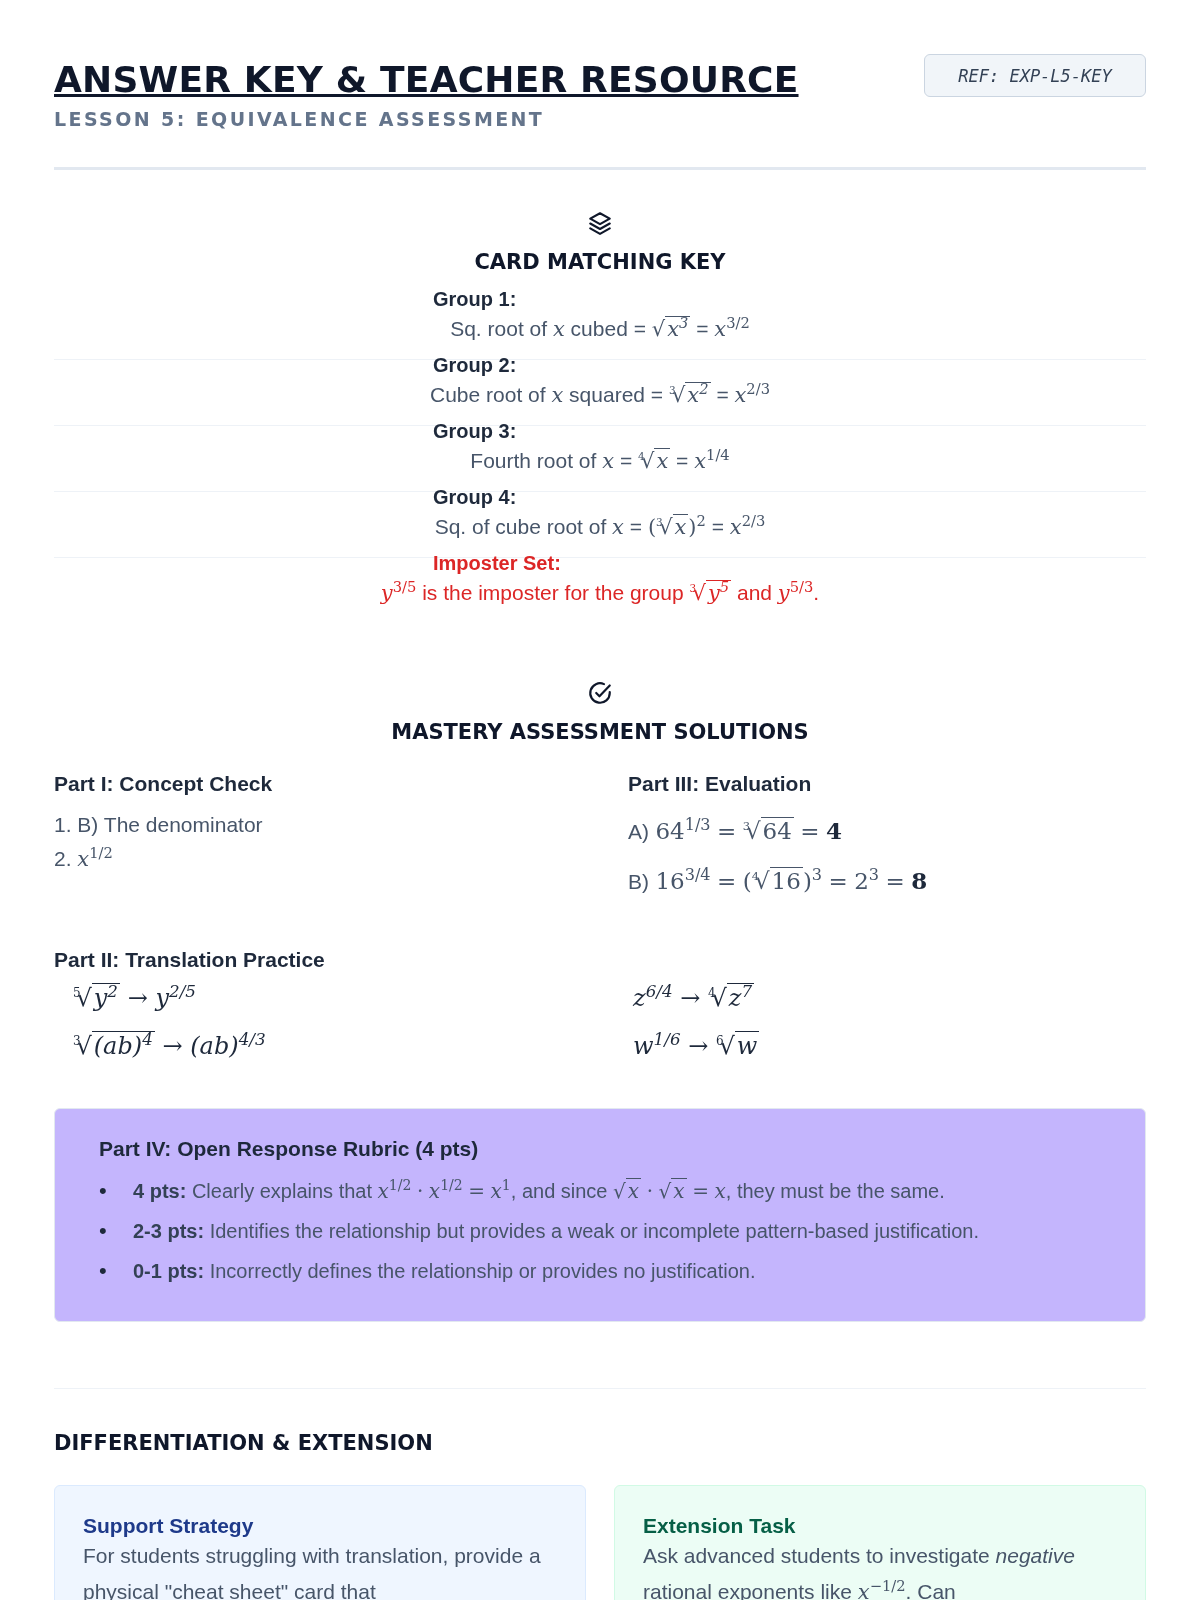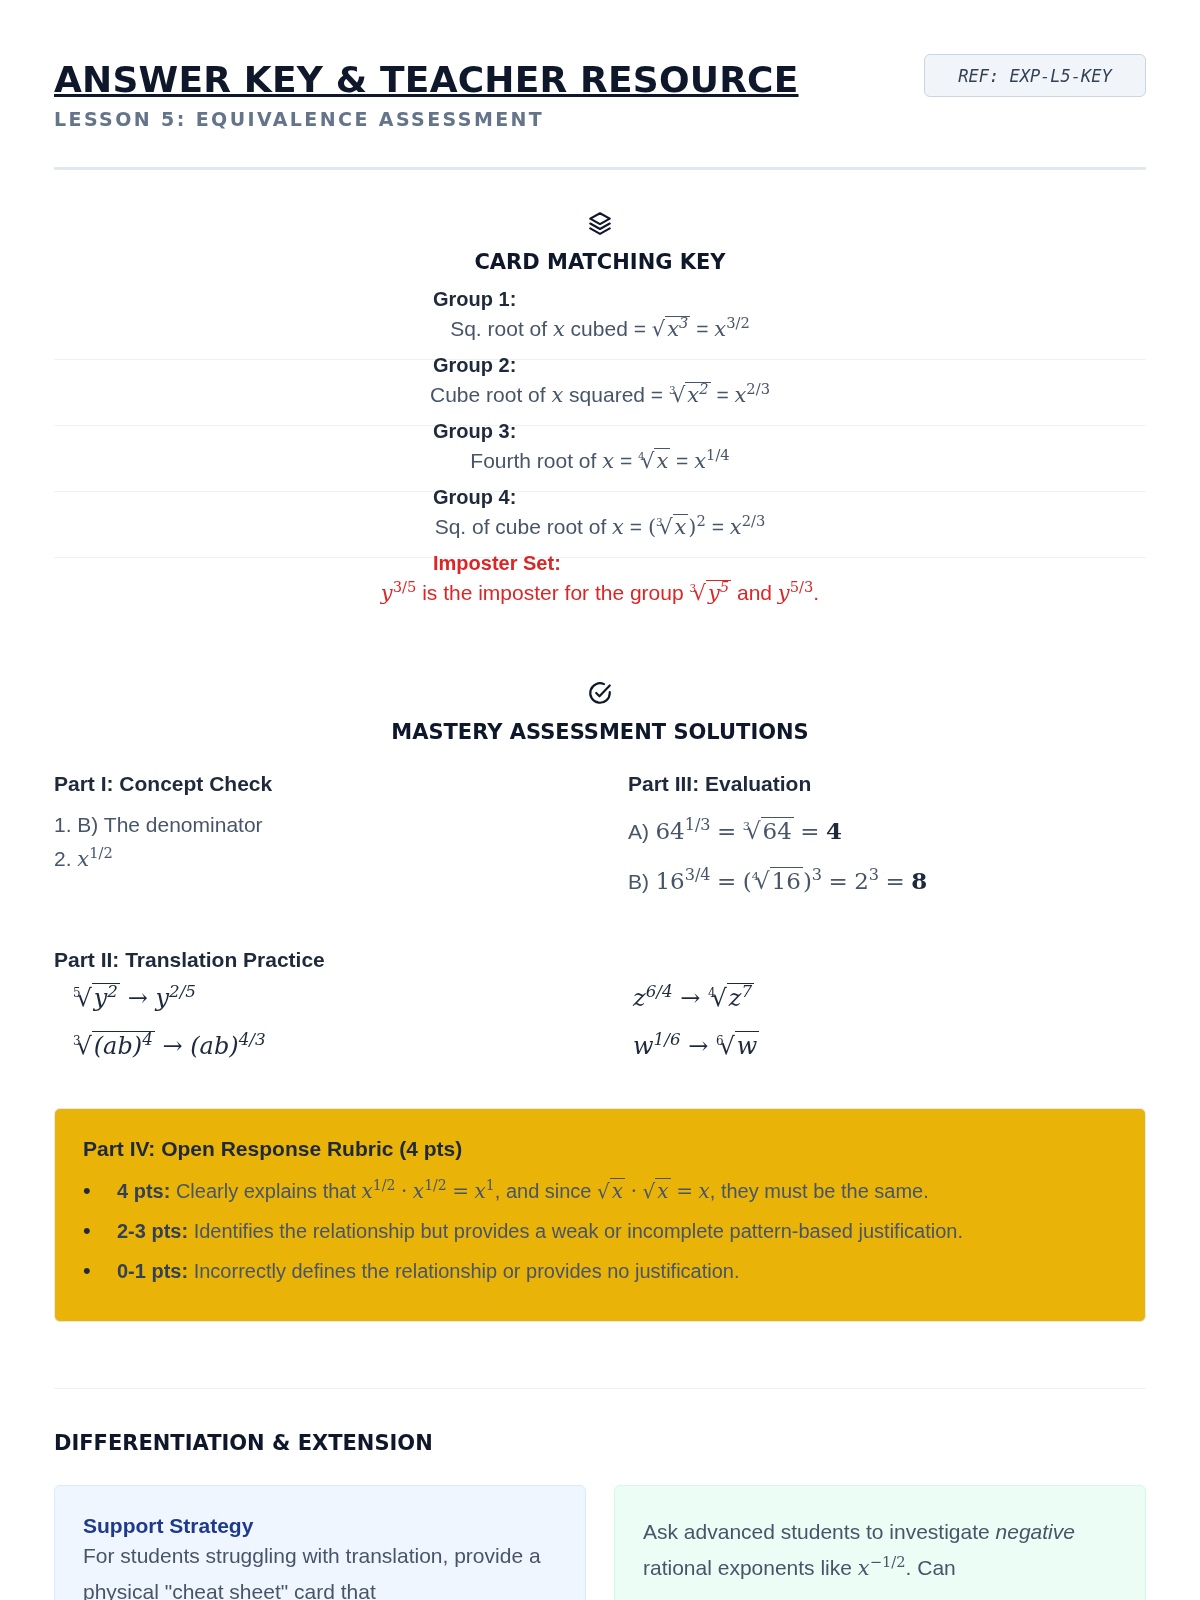--- a/index.html
+++ b/index.html
@@ -39,21 +39,21 @@
   .mastery-grid { display: grid; grid-template-columns: 574px 1fr; margin-top: 28px; }
   .part-title { font-weight: 700; font-size: 21px; color: #1e293b; margin-bottom: 12px; }
   .part-line { font-size: 21px; color: #475569; line-height: 34px; }
   .part-line.big { font-size: 23px; line-height: 46px; }
   .part-line b { font-family: "DejaVu Serif", serif; color: #1e293b; }
   .trans-grid { display: grid; grid-template-columns: 560px 1fr; margin-top: 0; margin-left: 19px; }
   .trans-item { font-family: "DejaVu Serif", serif; font-style: italic; font-size: 24px; color: #1e293b; line-height: 44px; }
   .part2 { margin-top: 40px; }
 
   
-  .rubric { margin-top: 36px; border: 1px solid #e2e8f0; border-radius: 6px; background: #eab308; padding: 28px 28px 26px; }
+  .rubric { margin-top: 36px; border: 1px solid #e2e8f0; border-radius: 6px; background: #c4b5fd; padding: 28px 44px 26px; }
   .rubric .part-title { margin-bottom: 14px; }
   .rubric ul { list-style: none; }
   .rubric li { font-size: 20px; color: #475569; line-height: 32px; margin-bottom: 8px; position: relative; padding-left: 34px; }
   .rubric li::before { content: "\2022"; position: absolute; left: 0; color: #1e293b; font-size: 22px; }
   .rubric li b { color: #334155; }
 
   .divider { margin-top: 66px; border-top: 1px solid #eef2f7; }
 
   
   .diff { margin-top: 42px; }
@@ -242,20 +242,21 @@
   <div class="divider"></div>
 
   <section class="diff">
     <div class="diff-title">DIFFERENTIATION &amp; EXTENSION</div>
     <div class="diff-grid">
       <div class="diff-card support">
         <h3>Support Strategy</h3>
         <p>For students struggling with translation, provide a physical "cheat sheet" card that</p>
       </div>
       <div class="diff-card extension">
+        <h3>Extension Task</h3>
         <p>
           <span>Ask advanced students to investigate</span>
           <em>negative</em>
           <span>rational exponents like</span>
           <span class="m">x</span><sup class="mn">−1/2</sup><span>. Can</span>
         </p>
       </div>
     </div>
   </section>
 </div>

